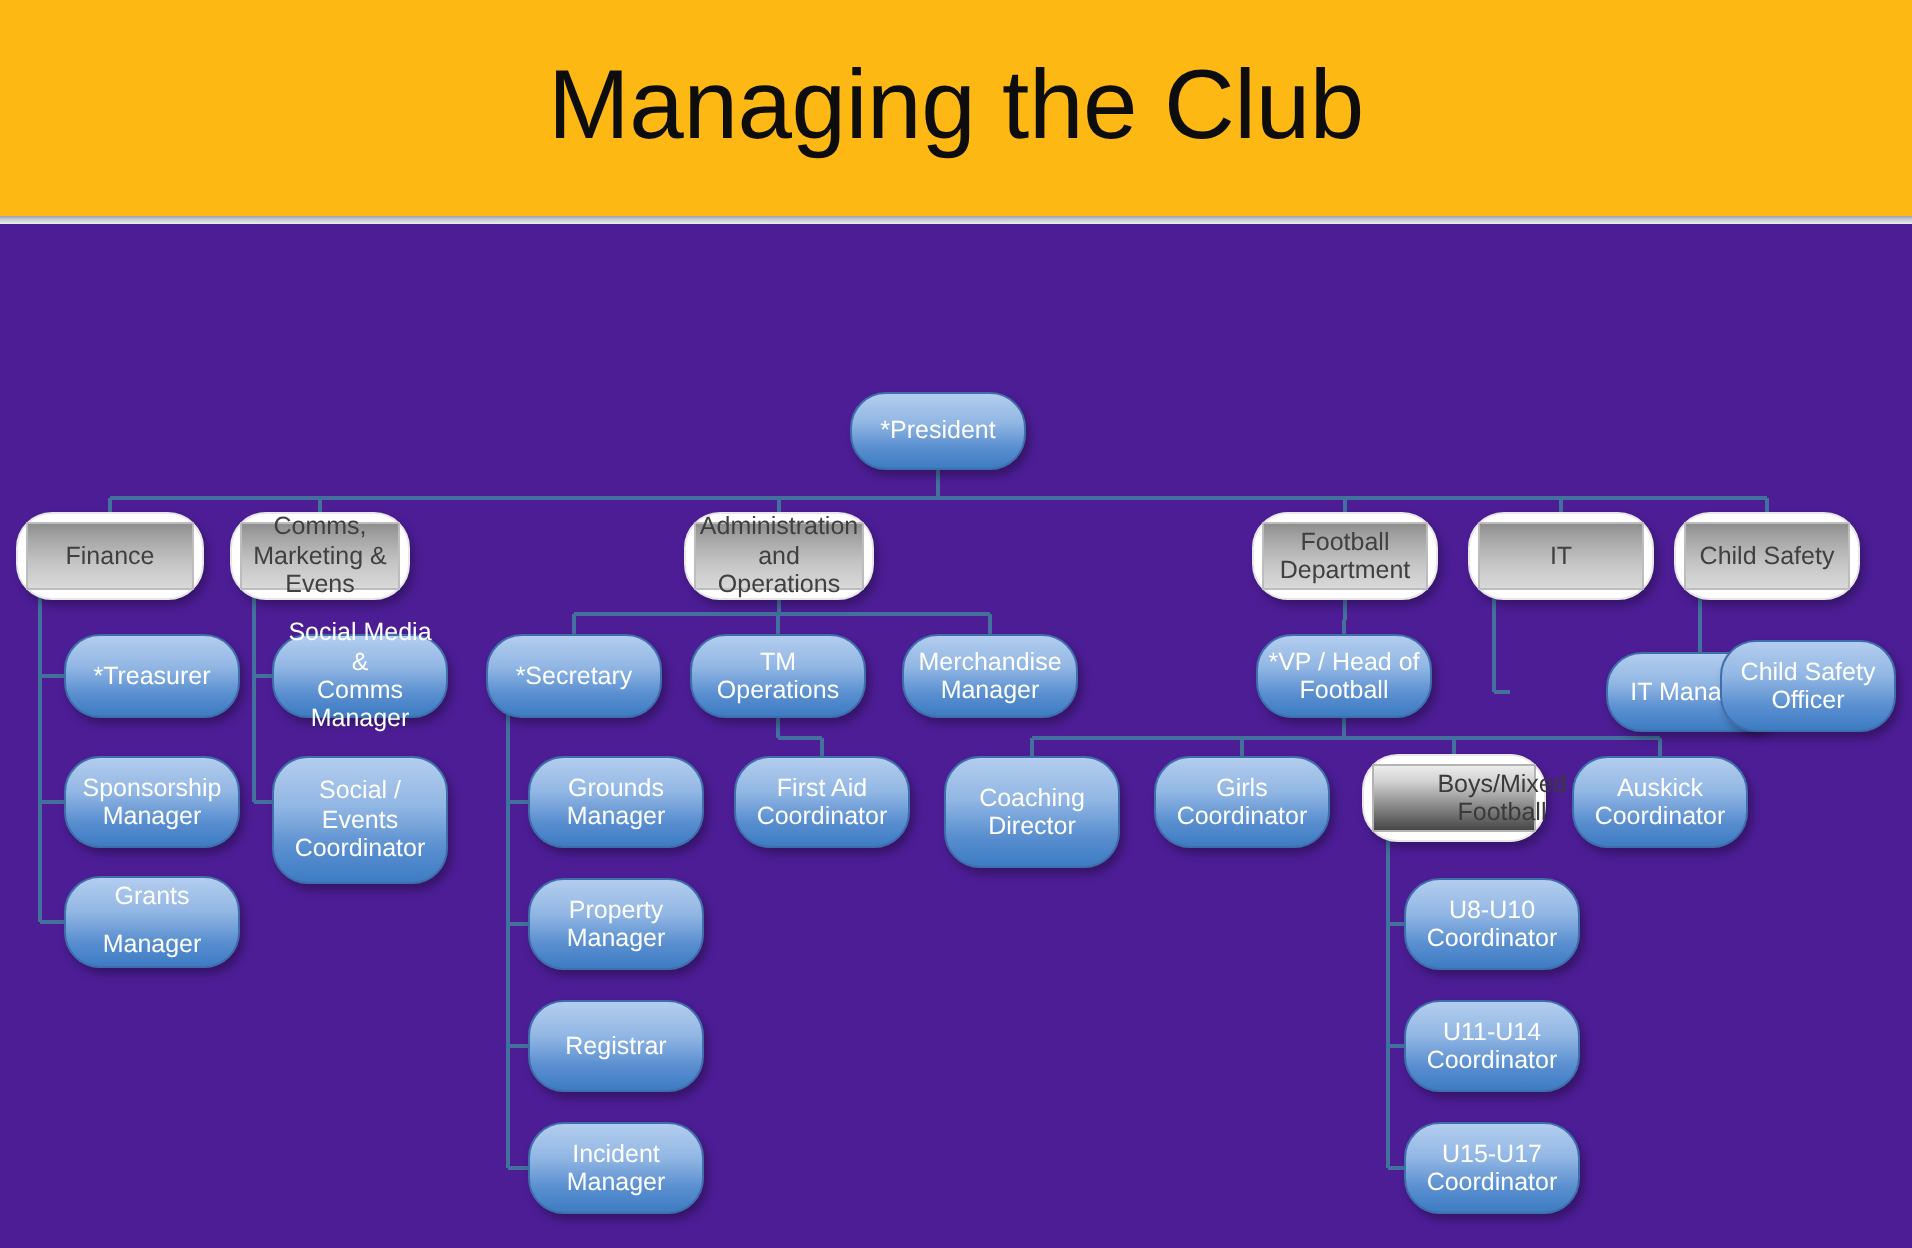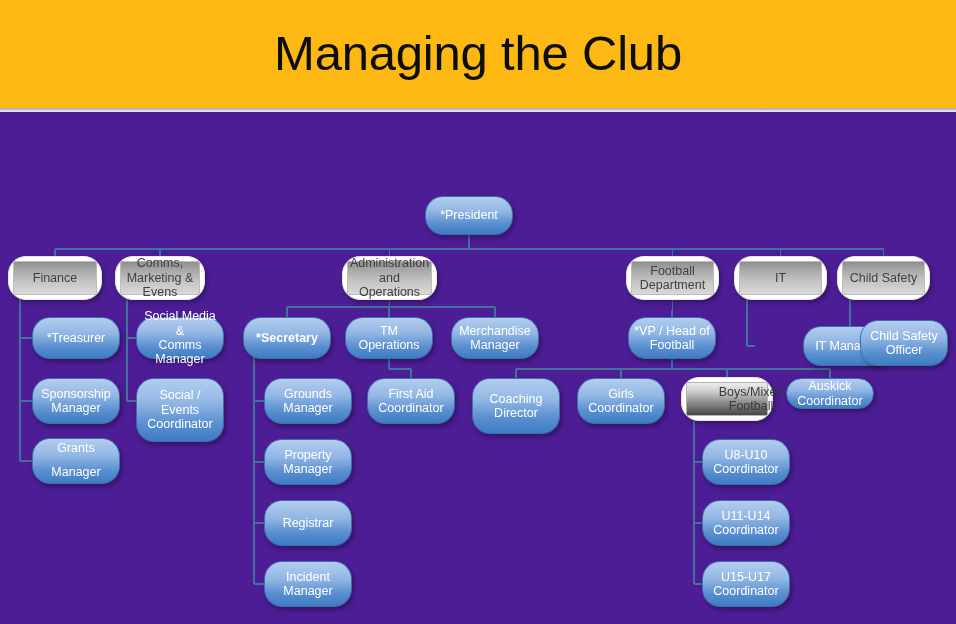--- a/index.html
+++ b/index.html
@@ -226,21 +226,21 @@
       <span class="lbl loose">Grants<br>Manager</span>
     </div>
 
     <div class="node blue" style="left: 136px; top: 317px; width: 88px; height: 42px;">
       <span class="lbl">Social Media &amp;<br>Comms Manager</span>
     </div>
     <div class="node blue" style="left: 136px; top: 378px; width: 88px; height: 64px;">
       <span class="lbl">Social / Events<br>Coordinator</span>
     </div>
 
-    <div class="node blue" style="left: 243px; top: 317px; width: 88px; height: 42px; font-weight: bold;">
+    <div class="node blue" style="left: 243px; top: 317px; width: 88px; height: 42px;">
       <span class="lbl">*Secretary</span>
     </div>
     <div class="node blue" style="left: 345px; top: 317px; width: 88px; height: 42px;">
       <span class="lbl">TM Operations</span>
     </div>
     <div class="node blue" style="left: 451px; top: 317px; width: 88px; height: 42px;">
       <span class="lbl">Merchandise<br>Manager</span>
     </div>
 
     <div class="node blue" style="left: 264px; top: 378px; width: 88px; height: 46px;">
@@ -268,21 +268,21 @@
       <span class="lbl">Coaching<br>Director</span>
     </div>
     <div class="node blue" style="left: 577px; top: 378px; width: 88px; height: 46px;">
       <span class="lbl">Girls Coordinator</span>
     </div>
     <div class="node grey dark" style="left: 681px; top: 377px; width: 92px; height: 44px;">
       <div class="grey-fill">
           <span class="lbl">Boys/Mixed<br>Football</span>
         </div>
     </div>
-    <div class="node blue" style="left: 786px; top: 378px; width: 88px; height: 31px;">
+    <div class="node blue" style="left: 786px; top: 378px; width: 88px; height: 46px;">
       <span class="lbl">Auskick<br>Coordinator</span>
     </div>
 
     <div class="node blue" style="left: 779px; top: 326px; width: 88px; height: 40px; margin-left: 24px;">
       <span class="lbl">IT Manager</span>
     </div>
     <div class="node blue" style="left: 860px; top: 320px; width: 88px; height: 46px;">
       <span class="lbl">Child Safety<br>Officer</span>
     </div>
 

